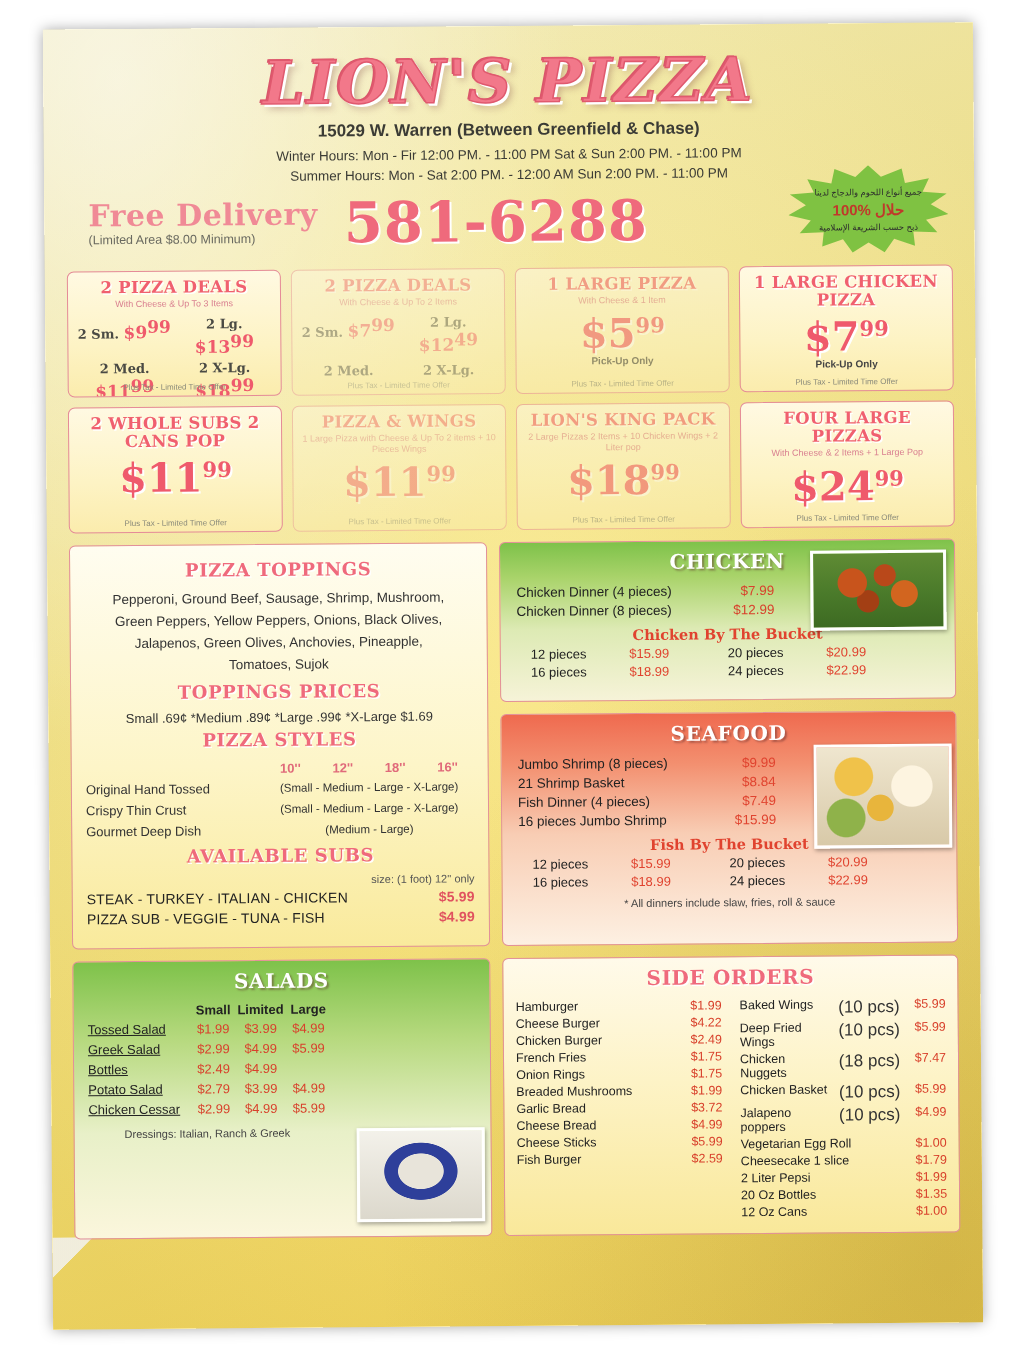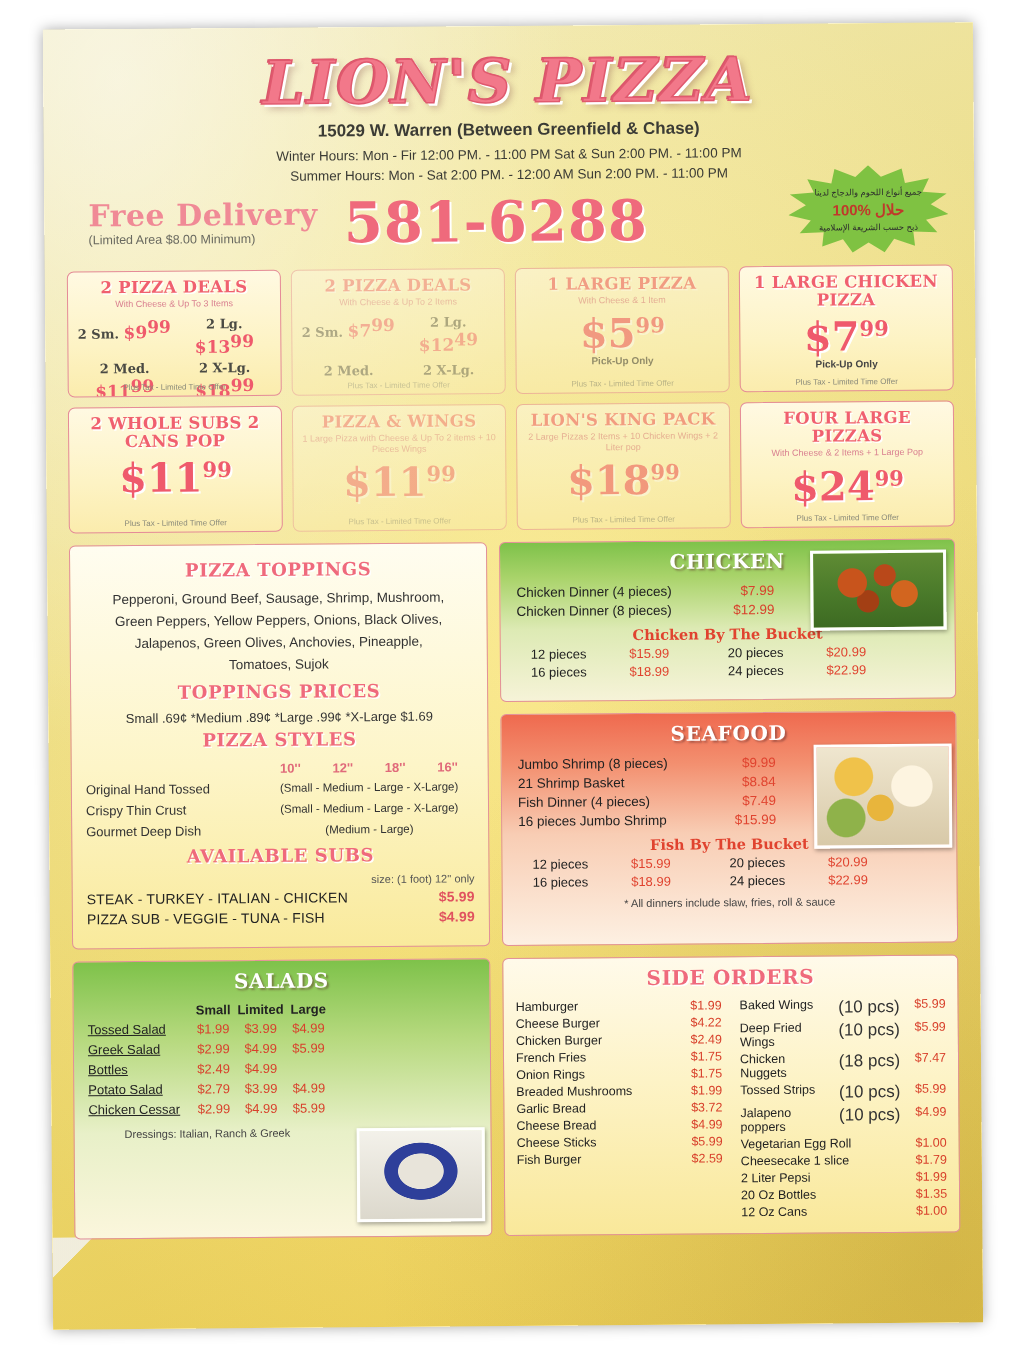--- a/index.html
+++ b/index.html
@@ -740,21 +740,21 @@
                 <span>Deep Fried Wings</span>
                 <span class="q">(10 pcs)</span>
                 <span class="p">$5.99</span>
               </div>
             <div class="side-row qtyrow">
                 <span>Chicken Nuggets</span>
                 <span class="q">(18 pcs)</span>
                 <span class="p">$7.47</span>
               </div>
             <div class="side-row qtyrow">
-                <span>Tossed Strips</span>
+                <span>Chicken Basket</span>
                 <span class="q">(10 pcs)</span>
                 <span class="p">$5.99</span>
               </div>
             <div class="side-row qtyrow">
                 <span>Jalapeno poppers</span>
                 <span class="q">(10 pcs)</span>
                 <span class="p">$4.99</span>
               </div>
             <div class="side-row qtyrow">
                 <span>Vegetarian Egg Roll</span>

